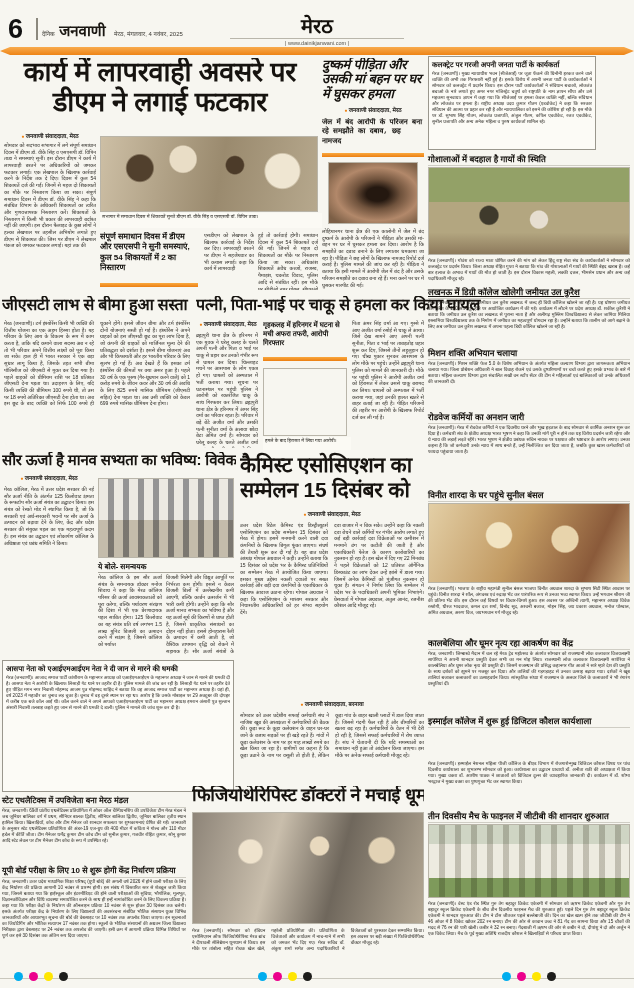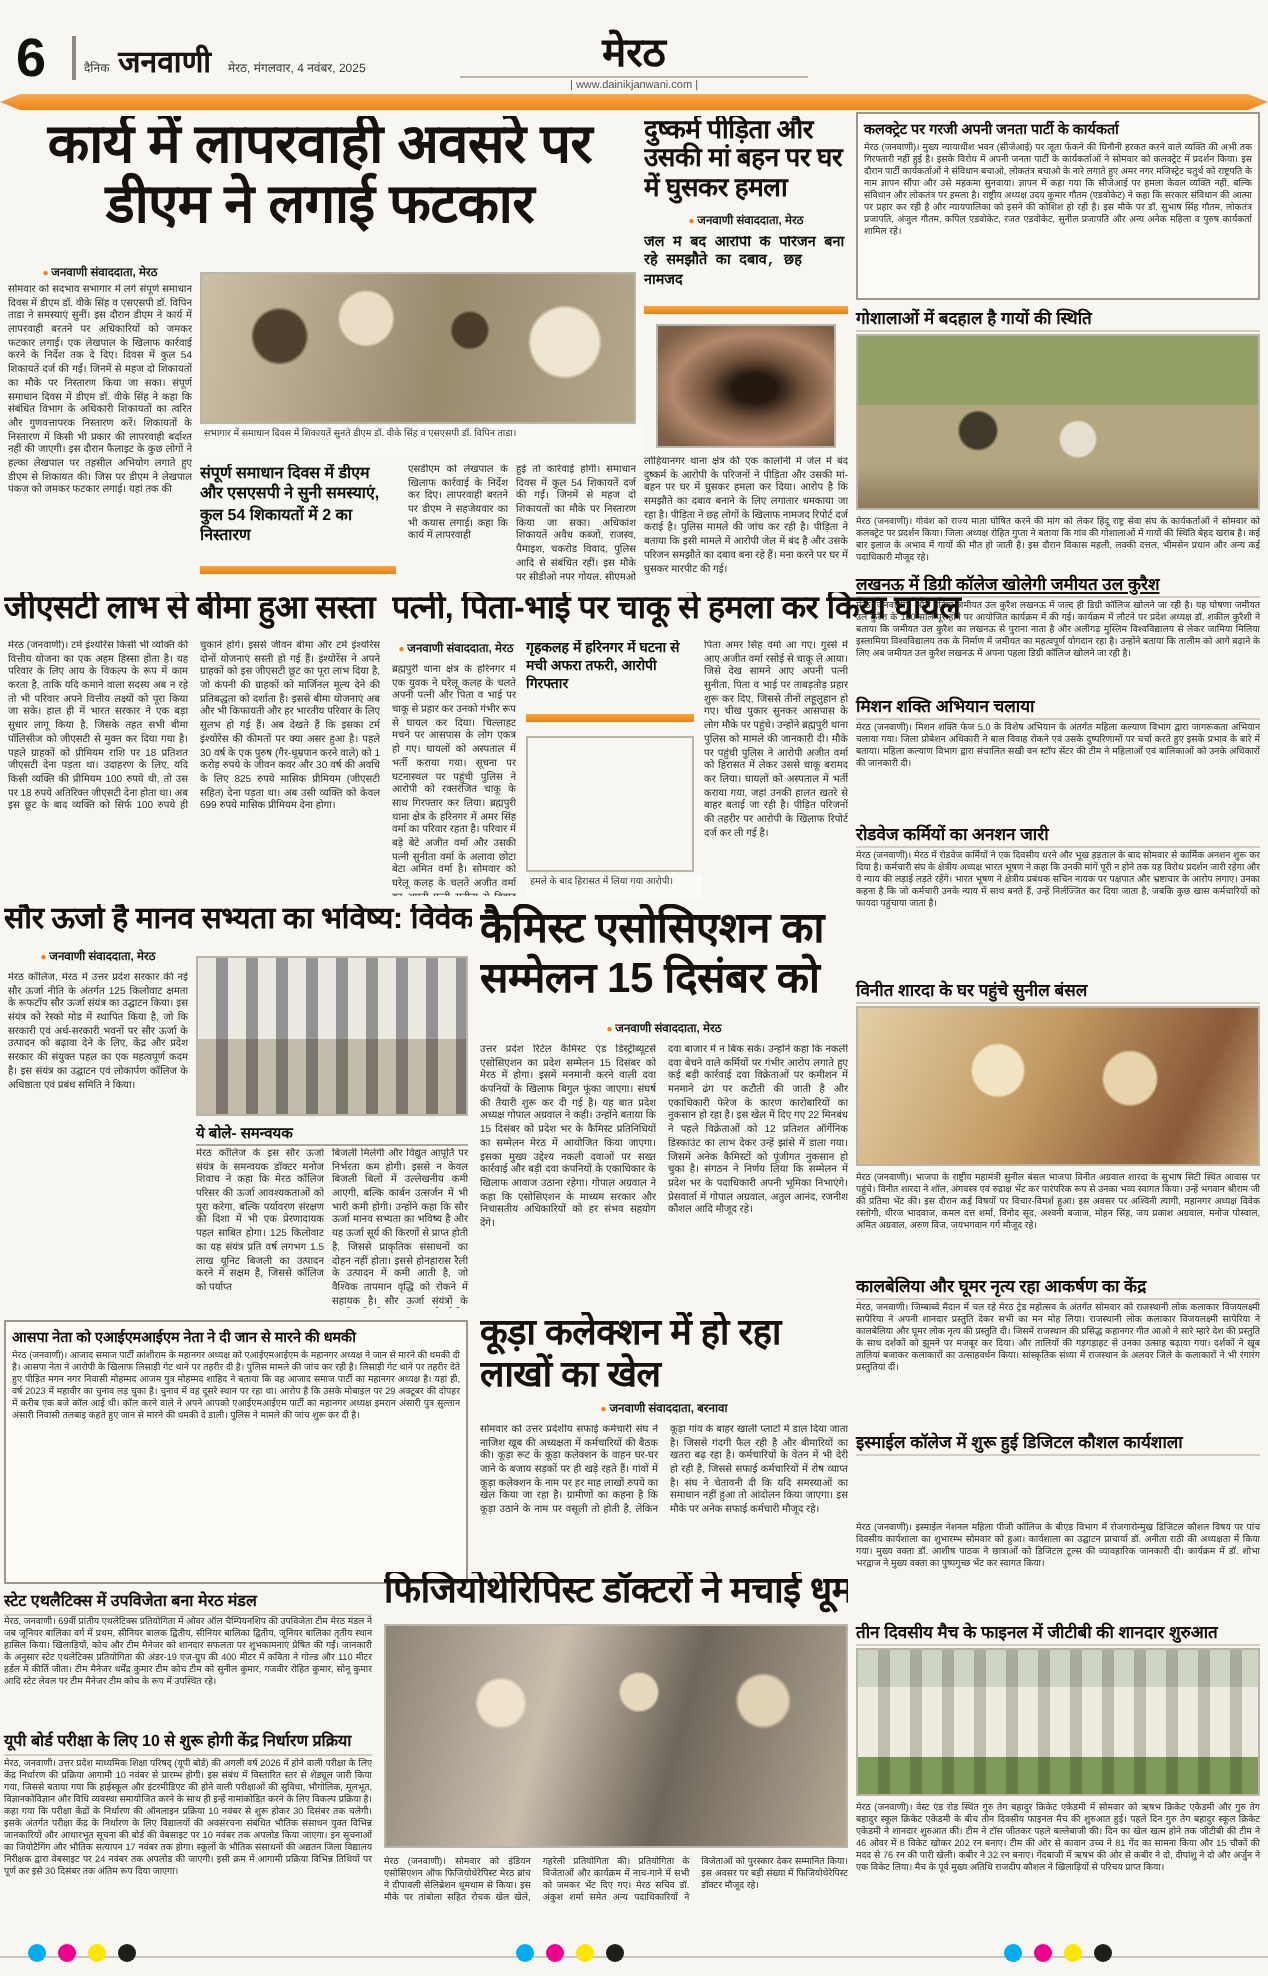--- a/index.html
+++ b/index.html
@@ -2,21 +2,21 @@
 <html lang="hi"><head>
 <meta charset="utf-8">
 <style>
   html,body{margin:0;padding:0;}
   body{background:#e8e6e0;font-family:"Liberation Sans","DejaVu Sans",sans-serif;}
   #page{position:relative;width:634px;height:988px;background:#f7f6f0;margin:0 auto;overflow:hidden;}
   .abs{position:absolute;}
   .hl{font-weight:800;color:#16130f;line-height:1.1;letter-spacing:-0.2px;}
   .hl-xl{font-size:27px;text-align:center;}
   .hl-lg{font-size:16px;}
-  .hl-md{font-size:13px;}
+  .hl-md{font-size:13px;font-style:italic;}
   .rail-hl{font-weight:800;font-size:8.5px;color:#16130f;line-height:1.2;border-bottom:1px solid #cfcdc4;padding-bottom:1px;}
   .body-txt{font-size:5px;line-height:1.34;color:#2d2b26;text-align:justify;overflow:hidden;}
   .body-sm{font-size:4.6px;line-height:1.3;color:#2d2b26;text-align:justify;overflow:hidden;}
   .byline{font-size:5.8px;font-weight:700;color:#1d1b18;text-align:center;}
   .byline::before{content:"● ";color:#ef8214;font-size:5px;}
   .subhead{font-weight:800;font-size:8px;line-height:1.3;color:#14120f;}
   .obar{height:4px;background:linear-gradient(#f9a83f,#ec7f12);margin-top:3px;}
   .cap{font-size:4.7px;line-height:1.25;color:#33312c;background:#fbfaf4;padding:1px 2px;overflow:hidden;}
   .boxart{border:1px solid #9a978d;background:#fcfbf6;padding:3px;box-sizing:border-box;}
   .box-hl{font-weight:800;font-size:7.2px;color:#16130f;line-height:1.25;margin-bottom:2px;}
@@ -72,21 +72,21 @@
 
   <div class="abs hl hl-md" style="left:322px;top:58px;width:102px;height:46px;overflow:hidden;">दुष्कर्म पीड़िता और उसकी मां बहन पर घर में घुसकर हमला</div>
   <div class="abs byline" style="left:322px;top:106px;width:102px;">जनवाणी संवाददाता, मेरठ</div>
   <div class="abs" style="left:322px;top:118px;width:102px;height:42px;">
     <div class="subhead" style="font-size:7.2px;height:32px;overflow:hidden;font-family:Liberation Mono, monospace;">जेल में बंद आरोपी के परिजन बना रहे समझौते का दबाव, छह नामजद</div>
     <div class="obar"></div>
   </div>
   <div class="abs photo ph-eye" style="left:328px;top:162px;width:90px;height:62px;"></div>
   <div class="abs body-txt" style="left:322px;top:228px;width:102px;height:62px;">लोहियानगर थाना क्षेत्र की एक कालोनी में जेल में बंद दुष्कर्म के आरोपी के परिजनों ने पीड़िता और उसकी मां-बहन पर घर में घुसकर हमला कर दिया। आरोप है कि समझौते का दबाव बनाने के लिए लगातार धमकाया जा रहा है। पीड़िता ने छह लोगों के खिलाफ नामजद रिपोर्ट दर्ज कराई है। पुलिस मामले की जांच कर रही है। पीड़िता ने बताया कि इसी मामले में आरोपी जेल में बंद है और उसके परिजन समझौते का दबाव बना रहे हैं। मना करने पर घर में घुसकर मारपीट की गई।</div>
 
-  <div class="abs boxart" style="left:428px;top:56px;width:202px;height:94px;">
+  <div class="abs boxart" style="left:428px;top:56px;width:168px;height:94px;">
     <div class="box-hl">कलक्ट्रेट पर गरजी अपनी जनता पार्टी के कार्यकर्ता</div>
     <div class="body-sm" style="height:72px;">मेरठ (जनवाणी)। मुख्य न्यायाधीश भवन (सीजेआई) पर जूता फेंकने की घिनौनी हरकत करने वाले व्यक्ति की अभी तक गिरफ्तारी नहीं हुई है। इसके विरोध में अपनी जनता पार्टी के कार्यकर्ताओं ने सोमवार को कलक्ट्रेट में प्रदर्शन किया। इस दौरान पार्टी कार्यकर्ताओं ने संविधान बचाओ, लोकतंत्र बचाओ के नारे लगाते हुए अमर नगर मजिस्ट्रेट चतुर्थ को राष्ट्रपति के नाम ज्ञापन सौंपा और उसे महकमा सुनवाया। ज्ञापन में कहा गया कि सीजेआई पर हमला केवल व्यक्ति नहीं, बल्कि संविधान और लोकतंत्र पर हमला है। राष्ट्रीय अध्यक्ष उदय कुमार गौतम (एडवोकेट) ने कहा कि सरकार संविधान की आत्मा पर प्रहार कर रही है और न्यायपालिका को इसने की कोशिश हो रही है। इस मौके पर डॉ. सुभाष सिंह गौतम, लोकतंत्र प्रजापति, अंजुल गौतम, कपिल एडवोकेट, रजत एडवोकेट, सुनील प्रजापति और अन्य अनेक महिला व पुरुष कार्यकर्ता शामिल रहे।</div>
   </div>
 
   <div class="abs rail-hl" style="left:428px;top:154px;width:202px;">गोशालाओं में बदहाल है गायों की स्थिति</div>
   <div class="abs photo ph-gosh" style="left:428px;top:167px;width:202px;height:88px;"></div>
   <div class="abs body-sm" style="left:428px;top:258px;width:202px;height:24px;">मेरठ (जनवाणी)। गोवंश को राज्य माता घोषित करने की मांग को लेकर हिंदू राष्ट्र सेवा संघ के कार्यकर्ताओं ने सोमवार को कलक्ट्रेट पर प्रदर्शन किया। जिला अध्यक्ष रोहित गुप्ता ने बताया कि गांव की गोशालाओं में गायों की स्थिति बेहद खराब है। कई बार इलाज के अभाव में गायों की मौत हो जाती है। इस दौरान विकास महली, लक्की दत्तल, भीमसेन प्रधान और अन्य कई पदाधिकारी मौजूद रहे।</div>
 
   <div class="abs rail-hl" style="left:428px;top:287px;width:202px;text-decoration:underline;">लखनऊ में डिग्री कॉलेज खोलेगी जमीयत उल कुरैश</div>
   <div class="abs body-sm" style="left:428px;top:300px;width:202px;height:44px;">मेरठ (जनवाणी)। ऑल इंडिया जमीयत उल कुरैश लखनऊ में जल्द ही डिग्री कॉलिज खोलने जा रही है। यह घोषणा जमीयत उल कुरैश के 100 साल पूरे होने पर आयोजित कार्यक्रम में की गई। कार्यक्रम में लौटने पर प्रदेश अध्यक्ष डॉ. शकील कुरैशी ने बताया कि जमीयत उल कुरैश का लखनऊ से पुराना नाता है और अलीगढ़ मुस्लिम विश्वविद्यालय से लेकर जामिया मिलिया इस्लामिया विश्वविद्यालय तक के निर्माण में जमीयत का महत्वपूर्ण योगदान रहा है। उन्होंने बताया कि तालीम को आगे बढ़ाने के लिए अब जमीयत उल कुरैश लखनऊ में अपना पहला डिग्री कॉलिज खोलने जा रही है।</div>
@@ -136,21 +136,20 @@
   <div class="abs hl" style="left:240px;top:452px;width:184px;height:54px;font-size:21px;line-height:1.2;overflow:hidden;">कैमिस्ट एसोसिएशन का सम्मेलन 15 दिसंबर को</div>
   <div class="abs byline" style="left:240px;top:510px;width:184px;">जनवाणी संवाददाता, मेरठ</div>
   <div class="abs body-txt" style="left:240px;top:522px;width:88px;height:130px;">उत्तर प्रदेश रिटेल कैमिस्ट एंड डिस्ट्रीब्यूटर्स एसोसिएशन का प्रदेश सम्मेलन 15 दिसंबर को मेरठ में होगा। इसमें मनमानी करने वाली दवा कंपनियों के खिलाफ बिगुल फूंका जाएगा। संघर्ष की तैयारी शुरू कर दी गई है। यह बात प्रदेश अध्यक्ष गोपाल अग्रवाल ने कही। उन्होंने बताया कि 15 दिसंबर को प्रदेश भर के कैमिस्ट प्रतिनिधियों का सम्मेलन मेरठ में आयोजित किया जाएगा। इसका मुख्य उद्देश्य नकली दवाओं पर सख्त कार्रवाई और बड़ी दवा कंपनियों के एकाधिकार के खिलाफ आवाज उठाना रहेगा। गोपाल अग्रवाल ने कहा कि एसोसिएशन के माध्यम सरकार और निचासतीय अधिकारियों को हर संभव सहयोग देंगे।</div>
   <div class="abs body-txt" style="left:334px;top:522px;width:90px;height:130px;">दवा बाजार में न बिक सके। उन्होंने कहा कि नकली दवा बेचने वाले कर्मियों पर गंभीर आरोप लगाते हुए कई बड़ी कार्रवाई दवा विक्रेताओं पर कमीशन में मनमाने ढंग पर कटौती की जाती है और एकाधिकारी फेरेज के कारण कारोबारियों का नुकसान हो रहा है। इस खेल में दिए गए 22 मिनबंध ने पहले विक्रेताओं को 12 प्रतिशत ऑर्गेनिक डिस्काउंट का लाभ देकर उन्हें झांसे में डाला गया। जिसमें अनेक कैमिस्टों को पूंजीगत नुकसान हो चुका है। संगठन ने निर्णय लिया कि सम्मेलन में प्रदेश भर के पदाधिकारी अपनी भूमिका निभाएंगे। प्रेसवार्ता में गोपाल अग्रवाल, अतुल आनंद, रजनीश कौशल आदि मौजूद रहे।</div>
 
   <div class="abs boxart" style="left:2px;top:660px;width:232px;height:132px;">
     <div class="box-hl">आसपा नेता को एआईएमआईएम नेता ने दी जान से मारने की धमकी</div>
     <div class="body-sm" style="height:108px;">मेरठ (जनवाणी)। आजाद समाज पार्टी कांशीराम के महानगर अध्यक्ष को एआईएमआईएम के महानगर अध्यक्ष ने जान से मारने की धमकी दी है। आसपा नेता ने आरोपी के खिलाफ लिसाड़ी गेट थाने पर तहरीर दी है। पुलिस मामले की जांच कर रही है। लिसाड़ी गेट थाने पर तहरीर देते हुए पीड़ित मगन नगर निवासी मोहम्मद आजम पुत्र मोहम्मद शाहिद ने बताया कि वह आजाद समाज पार्टी का महानगर अध्यक्ष है। यहां ही, वर्ष 2023 में महावीर का चुनाव लड़ चुका है। चुनाव में वह दूसरे स्थान पर रहा था। आरोप है कि उसके मोबाइल पर 29 अक्टूबर की दोपहर में करीब एक बजे कॉल आई थी। कॉल करने वाले ने अपने आपको एआईएमआईएम पार्टी का महानगर अध्यक्ष इमरान अंसारी पुत्र सुल्तान अंसारी निवासी तलबाइ कहते हुए जान से मारने की धमकी दे डाली। पुलिस ने मामले की जांच शुरू कर दी है।</div>
   </div>
 
-  <div class="abs hl" style="left:240px;top:656px;width:184px;height:42px;font-size:18px;line-height:1.15;overflow:hidden;">कूड़ा कलेक्शन में हो रहा लाखों का खेल</div>
   <div class="abs byline" style="left:240px;top:700px;width:184px;">जनवाणी संवाददाता, बरनावा</div>
   <div class="abs body-txt" style="left:240px;top:712px;width:184px;height:70px;column-count:2;column-gap:6px;">सोमवार को उत्तर प्रदेशीय सफाई कर्मचारी संघ ने नाजिश खूब की अध्यक्षता में कर्मचारियों की बैठक की। कूड़ा रूट के कूड़ा कलेक्शन के वाहन घर-घर जाने के बजाय सड़कों पर ही खड़े रहते हैं। गांवों में कूड़ा कलेक्शन के नाम पर हर माह लाखों रुपये का खेल किया जा रहा है। ग्रामीणों का कहना है कि कूड़ा उठाने के नाम पर वसूली तो होती है, लेकिन कूड़ा गांव के बाहर खाली प्लाटों में डाल दिया जाता है। जिससे गंदगी फैल रही है और बीमारियों का खतरा बढ़ रहा है। कर्मचारियों के वेतन में भी देरी हो रही है, जिससे सफाई कर्मचारियों में रोष व्याप्त है। संघ ने चेतावनी दी कि यदि समस्याओं का समाधान नहीं हुआ तो आंदोलन किया जाएगा। इस मौके पर अनेक सफाई कर्मचारी मौजूद रहे।</div>
 
   <div class="abs rail-hl" style="left:2px;top:796px;width:184px;font-size:8px;">स्टेट एथलैटिक्स में उपविजेता बना मेरठ मंडल</div>
   <div class="abs body-sm" style="left:2px;top:808px;width:184px;height:54px;">मेरठ, जनवाणी। 69वीं प्रांतीय एथलेटिक्स प्रतियोगिता में ओवर ऑल चैम्पियनशिप की उपविजेता टीम मेरठ मंडल ने जब जूनियर बालिका वर्ग में प्रथम, सीनियर बालक द्वितीय, सीनियर बालिका द्वितीय, जूनियर बालिका तृतीय स्थान हासिल किया। खिलाड़ियों, कोच और टीम मैनेजर को शानदार सफलता पर शुभकामनाएं प्रेषित की गईं। जानकारी के अनुसार स्टेट एथलेटिक्स प्रतियोगिता की अंडर-19 एज-ग्रुप की 400 मीटर में कविता ने गोल्ड और 110 मीटर हर्डल में कीर्ति जीता। टीम मैनेजर धर्मेंद्र कुमार टीम कोच टीम को सुनील कुमार, गजवीर रोहित कुमार, सोनू कुमार आदि स्टेट लेवल पर टीम मैनेजर टीम कोच के रूप में उपस्थित रहे।</div>
 
   <div class="abs rail-hl" style="left:2px;top:866px;width:184px;font-size:8px;">यूपी बोर्ड परीक्षा के लिए 10 से शुरू होगी केंद्र निर्धारण प्रक्रिया</div>
   <div class="abs body-sm" style="left:2px;top:879px;width:184px;height:88px;">मेरठ, जनवाणी। उत्तर प्रदेश माध्यमिक शिक्षा परिषद् (यूपी बोर्ड) की अगली वर्ष 2026 में होने वाली परीक्षा के लिए केंद्र निर्धारण की प्रक्रिया आगामी 10 नवंबर से प्रारम्भ होगी। इस संबंध में विस्तारित स्तर से शेड्यूल जारी किया गया, जिससे बताया गया कि हाईस्कूल और इंटरमीडिएट की होने वाली परीक्षाओं की सुविधा, भौगोलिक, मूलभूत, विज्ञानकोविज्ञान और विधि व्यवस्था समायोजित करने के साथ ही इन्हें नामांकोडित करने के लिए विकल्प प्रक्रिया है। कहा गया कि परीक्षा केंद्रों के निर्धारण की ऑनलाइन प्रक्रिया 10 नवंबर से शुरू होकर 30 दिसंबर तक चलेगी। इसके अंतर्गत परीक्षा केंद्र के निर्धारण के लिए विद्यालयों की अवसंरचना संबंधित भौतिक संसाधन युक्त विभिन्न जानकारियों और आधारभूत सूचना की बोर्ड की वेबसाइट पर 10 नवंबर तक अपलोड किया जाएगा। इन सूचनाओं का जियोटैगिंग और भौतिक सत्यापन 17 नवंबर तक होगा। स्कूलों के भौतिक संसाधनों की अद्यतन जिला विद्यालय निरीक्षक द्वारा वेबसाइट पर 24 नवंबर तक अपलोड की जाएगी। इसी क्रम में आगामी प्रक्रिया विभिन्न तिथियों पर पूर्ण कर इसे 30 दिसंबर तक अंतिम रूप दिया जाएगा।</div>
 
   <div class="abs hl" style="left:192px;top:786px;width:232px;height:24px;font-size:18px;overflow:hidden;white-space:nowrap;">फिजियोथेरिपिस्ट डॉक्टरों ने मचाई धूम</div>

